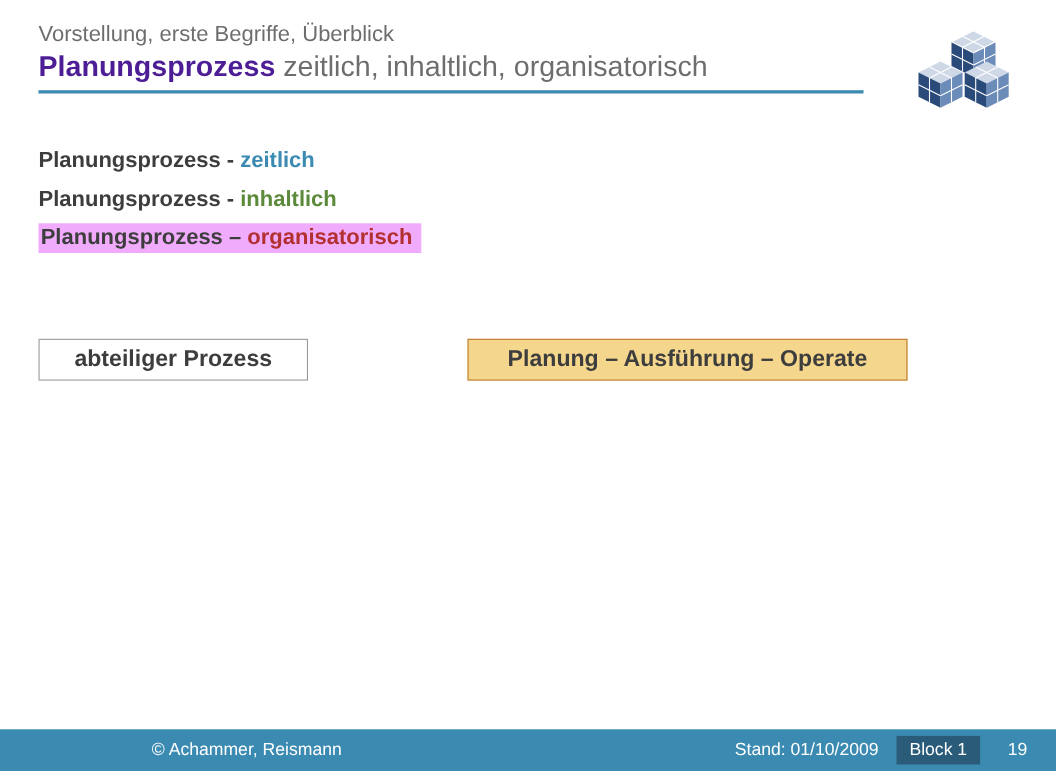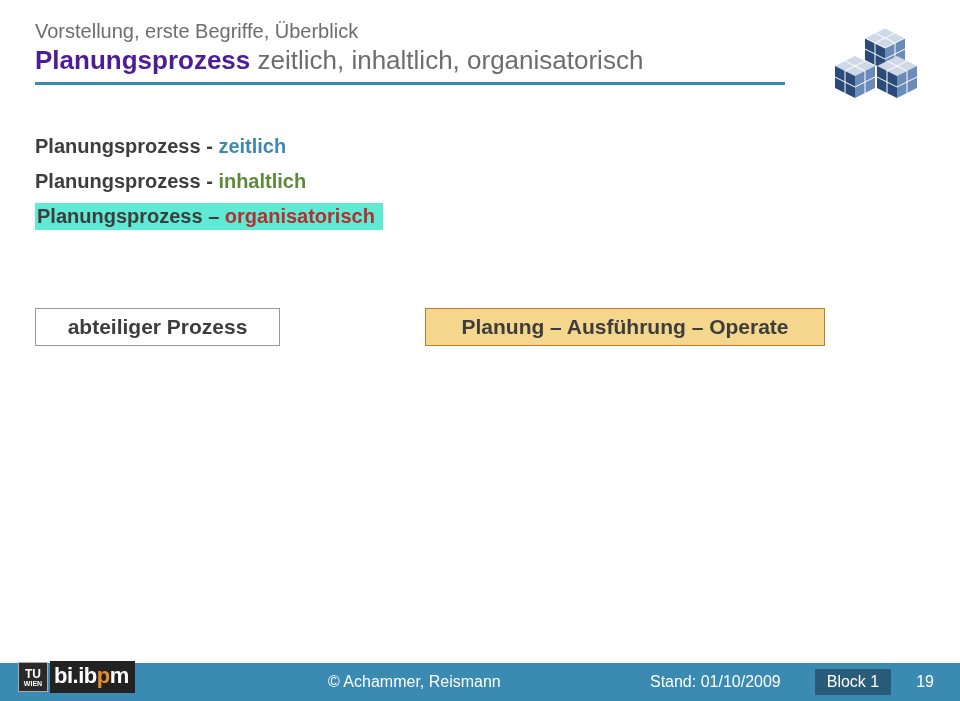--- a/index.html
+++ b/index.html
@@ -51,21 +51,21 @@
   .section-list {
     margin-top: 28px;
   }
   .section-item {
     font-size: 20px;
     font-weight: bold;
     margin-bottom: 8px;
     padding: 2px 0;
   }
   .section-item.gray-bg {
-    background: #5eead4;
+    background: #f0abfc;
     display: inline-block;
     padding: 2px 8px 2px 2px;
   }
   .label-zeitlich { color: #3b8ab2; }
   .label-inhaltlich { color: #5c8a3a; }
   .label-org { color: #b23030; }
   .base-text { color: #3d3d3d; }
   .proc-area {
     margin-top: 70px;
     text-align: center;
@@ -148,21 +148,21 @@
     align-items: center;
   }
   .footer-logo .ibpm .bi { color: #fff; }
   .footer-logo .ibpm .dotb { color:#fff; }
   .footer-logo .ibpm .orange { color:#e38b2f; }
   .footer-authors {
     flex: 0 0 auto;
     margin-left: 120px;
   }
   .footer-spacer { flex: 1; }
-  .footer-date { margin-right: 34px; }
+  .footer-date { margin-right: 16px; }
   .footer-block {
     background: #2a5c7a;
     padding: 4px 12px;
     border-radius: 0;
     margin-right: 25px;
   }
   .footer-page { margin-right: 8px; }
 </style>
 </head>
 <body>
@@ -235,32 +235,20 @@
   <div class="proc-area">
     <div class="proc-row">
       <div class="proc-label">abteiliger Prozess</div>
       <div class="proc-right">
         <div class="proc-box">Planung – Ausführung – Operate</div>
       </div>
     </div>
   </div>
 
   <div class="footer">
-    <div class="footer-logo">
-      <div class="badge">
-        <span>TU</span>
-        <span style="font-size:7px">WIEN</span>
-      </div>
-      <div class="ibpm">
-        <span class="bi">bi.</span>
-          <span class="dotb">ib</span>
-          <span class="orange">p</span>
-          <span>m</span>
-      </div>
-    </div>
     <div class="footer-authors">© Achammer, Reismann</div>
     <div class="footer-spacer"></div>
     <div class="footer-date">Stand: 01/10/2009</div>
     <div class="footer-block">Block 1</div>
     <div class="footer-page">19</div>
   </div>
 
 </div>
 
 </body></html>

